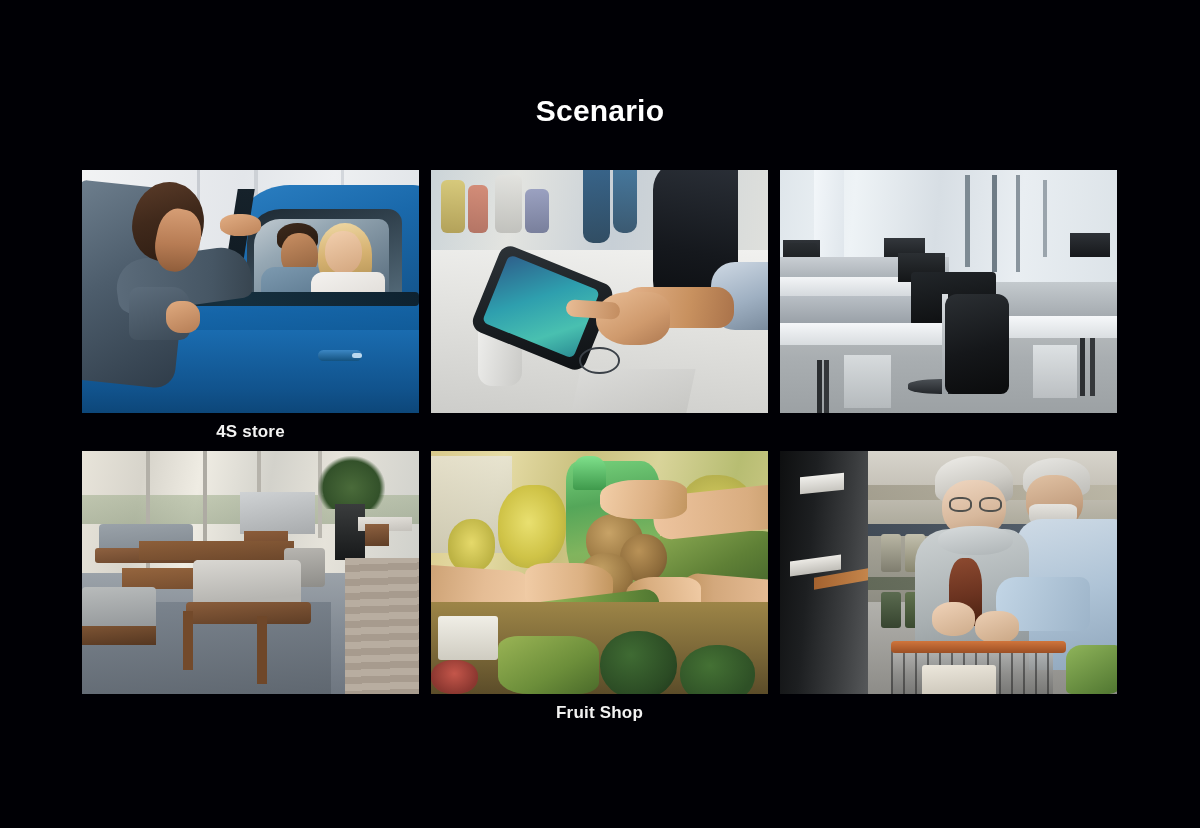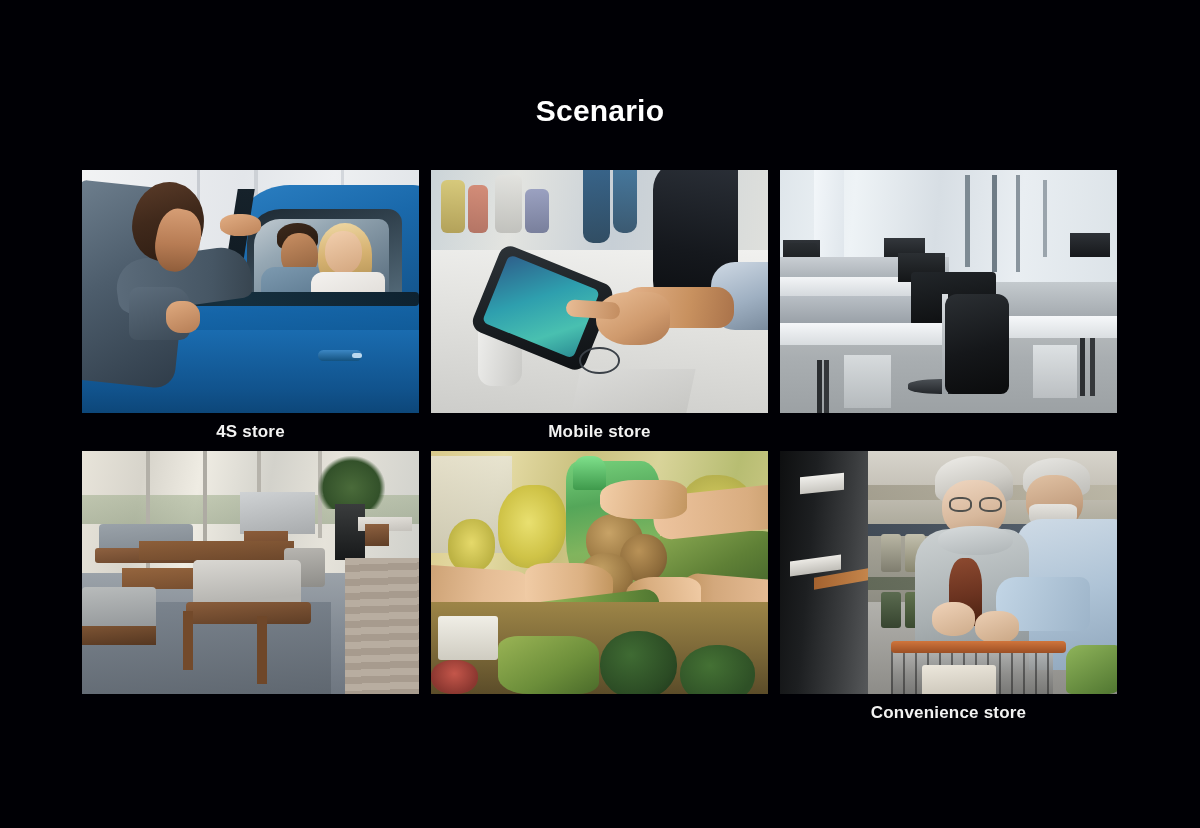--- a/index.html
+++ b/index.html
@@ -488,21 +488,20 @@
           <div class="sh stand"></div>
           <div class="sh phone"></div>
           <div class="sh screen"></div>
           <div class="sh cord"></div>
           <div class="sh sleeve"></div>
           <div class="sh arm"></div>
           <div class="sh hand"></div>
           <div class="sh finger"></div>
         </div>
       </div>
-      <div class="caption">Mobile store</div>
     </div>
 
     <div class="cell r1">
       <div class="thumb">
         <div class="scene s3">
           <div class="sh o-wall"></div>
           <div class="sh o-col"></div>
           <div class="sh o-glass1"></div>
           <div class="sh o-glass2"></div>
           <div class="sh o-glass3"></div>
@@ -589,20 +588,21 @@
           <div class="sh hand-r"></div>
           <div class="sh scallion"></div>
           <div class="sh crate"></div>
           <div class="sh greens-b"></div>
           <div class="sh white-box"></div>
           <div class="sh red-fruit"></div>
           <div class="sh melon1"></div>
           <div class="sh melon2"></div>
         </div>
       </div>
+      <div class="caption">Fruit Shop</div>
     </div>
 
     <div class="cell r2">
       <div class="thumb">
         <div class="scene s6">
           <div class="sh c-bgshelf"></div>
           <div class="sh band1"></div>
           <div class="sh band2"></div>
           <div class="sh band3"></div>
           <div class="sh can1"></div>
@@ -627,17 +627,16 @@
           <div class="sh cart-body"></div>
           <div class="sh cart-grid"></div>
           <div class="sh cart-item"></div>
           <div class="sh cart-bar"></div>
           <div class="sh c-leftshelf"></div>
           <div class="sh c-tag1"></div>
           <div class="sh c-tag2"></div>
           <div class="sh c-rail"></div>
         </div>
       </div>
-      <div class="caption">Convenience store</div>
     </div>
 
   </div>
 </div>
 
 </body></html>

